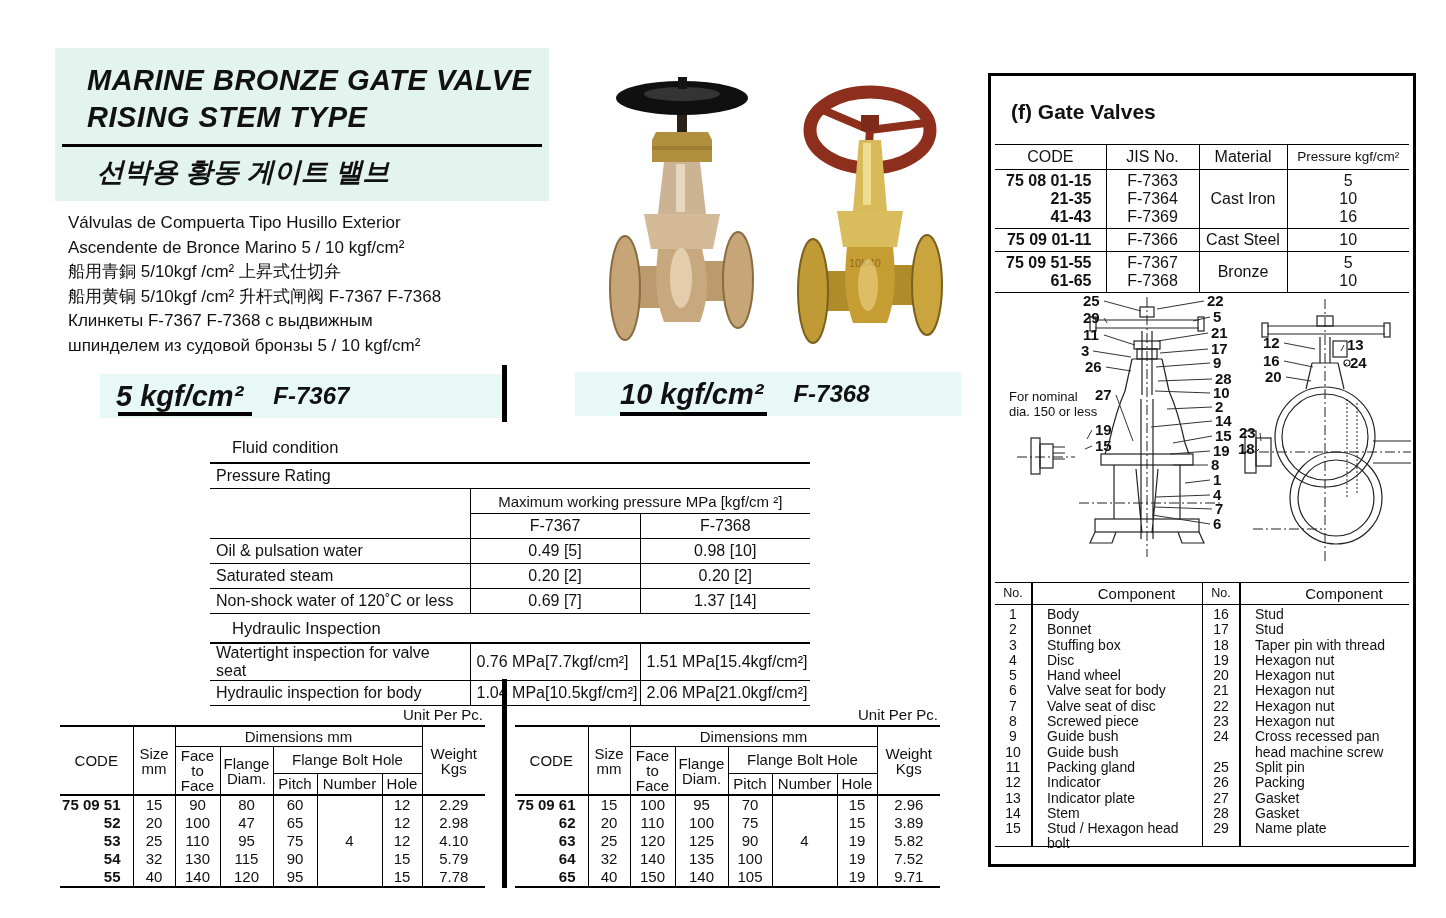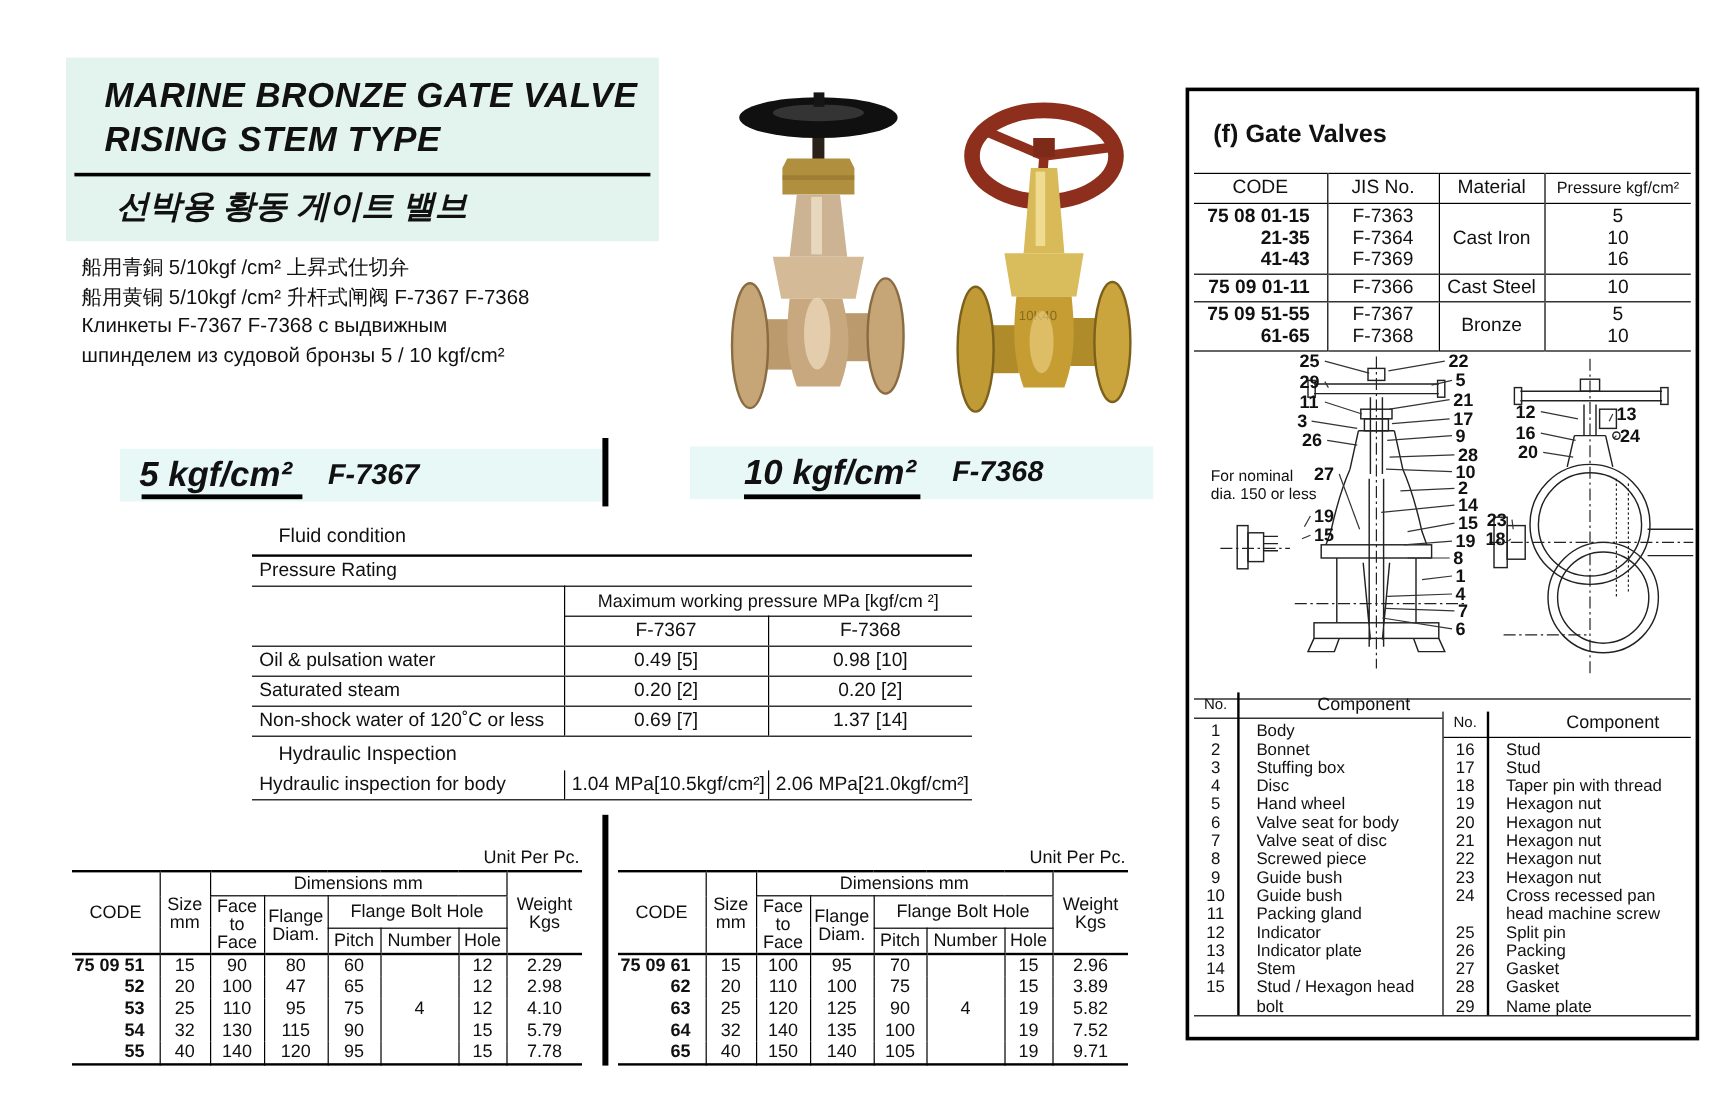--- a/index.html
+++ b/index.html
@@ -74,21 +74,21 @@
   .diagram svg{position:absolute;left:0;top:0;}
   .dg{stroke:#222;stroke-width:1.2;fill:none;}
   .cl{stroke:#222;stroke-width:1;fill:none;stroke-dasharray:10 3 2 3;}
   .dot{stroke:#222;stroke-width:1;fill:none;stroke-dasharray:2 2;}
   .co{font-family:"Liberation Sans",sans-serif;font-size:15px;font-weight:700;fill:#111;}
   .ld{stroke:#333;stroke-width:1;}
   .dg-note{position:absolute;left:14px;top:98px;font-size:13px;line-height:15px;}
 
   
   .comp{position:absolute;left:4px;top:506px;width:414px;height:265px;display:flex;
-        border-top:1.8px solid #000;border-bottom:1.8px solid #000;box-sizing:border-box;font-size:14px;align-items:flex-end;}
+        border-top:1.8px solid #000;border-bottom:1.8px solid #000;box-sizing:border-box;font-size:14px;}
   .comp-half{position:relative;width:50%;box-sizing:border-box;}
   .comp-half.rgt{border-left:1.8px solid #000;}
   .comp-half::before{content:"";position:absolute;left:36px;top:0;bottom:0;width:1.5px;background:#000;}
   .comp-head{display:flex;height:21px;border-bottom:1.5px solid #000;align-items:center;}
   .comp-head .comp-no{font-size:12.5px;}
   .comp-head .comp-nm{text-align:center;font-size:15px;padding-left:0;margin-left:40px;}
   .comp-row{display:flex;align-items:flex-start;}
   .comp-no{flex:0 0 36px;text-align:center;line-height:15.3px;}
   .comp-nm{flex:1;padding-left:16px;line-height:15.3px;}
   .comp-body{padding-top:2px;}
@@ -104,20 +104,22 @@
   <section class="abs title-block">
     <h1 class="title-main" style="margin:0;">
       <span>MARINE BRONZE  GATE VALVE</span><br>
       <span>RISING STEM TYPE</span>
     </h1>
     <div class="title-rule"></div>
     <div class="title-korean">선박용 황동 게이트 밸브</div>
   </section>
 
   <div class="abs desc">
+    <div>Válvulas de Compuerta Tipo Husillo Exterior</div>
+    <div>Ascendente de Bronce Marino 5 / 10  kgf/cm²</div>
     <div>船用青銅 5/10kgf /cm² 上昇式仕切弁</div>
     <div>船用黄铜 5/10kgf /cm² 升杆式闸阀 F-7367 F-7368</div>
     <div>Клинкеты F-7367 F-7368 с выдвижным</div>
     <div>шпинделем из судовой бронзы 5 / 10 kgf/cm²</div>
   </div>
 
   <svg class="abs photo" style="left:598px;top:72px;" width="170" height="290" viewBox="0 0 170 290">
     <rect x="79" y="38" width="10" height="24" fill="#2a2118"></rect>
     <ellipse cx="84" cy="26" rx="66" ry="17" fill="#101010"></ellipse>
     <ellipse cx="84" cy="22" rx="38" ry="7" fill="#343434"></ellipse>
@@ -202,20 +204,25 @@
     </tbody>
       </table>
     <div class="f-hyd-title">Hydraulic Inspection</div>
     <table class="ftab">
       <colgroup>
           <col style="width:260px">
           <col style="width:170px">
           <col style="width:170px">
         </colgroup>
       <tbody>
+          <tr class="hrow">
+        <td class="bt bb">Watertight inspection for valve seat</td>
+        <td class="vleft bl bt bb">0.76  MPa[7.7kgf/cm²]</td>
+        <td class="vleft bl bt bb">1.51  MPa[15.4kgf/cm²]</td>
+      </tr>
       <tr class="hrow">
         <td class="bb">Hydraulic inspection for body</td>
         <td class="vleft bl bb">1.04  MPa[10.5kgf/cm²]</td>
         <td class="vleft bl bb">2.06  MPa[21.0kgf/cm²]</td>
       </tr>
     </tbody>
       </table>
   </div>
 
   <div class="abs dim-wrap" style="left:60px;top:706px;">

